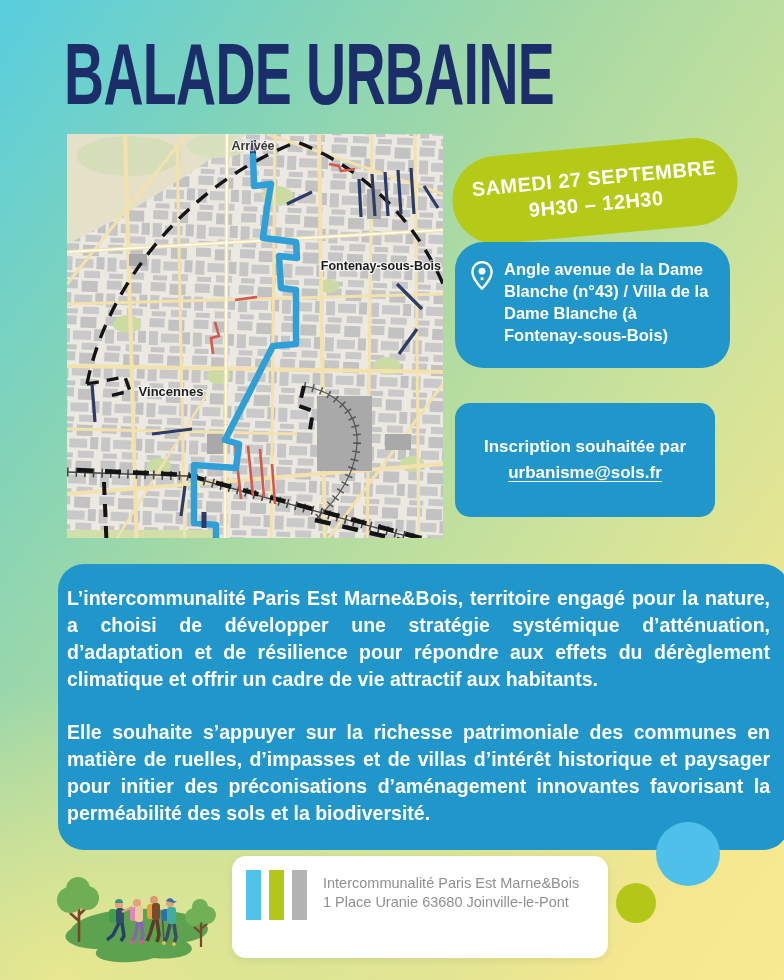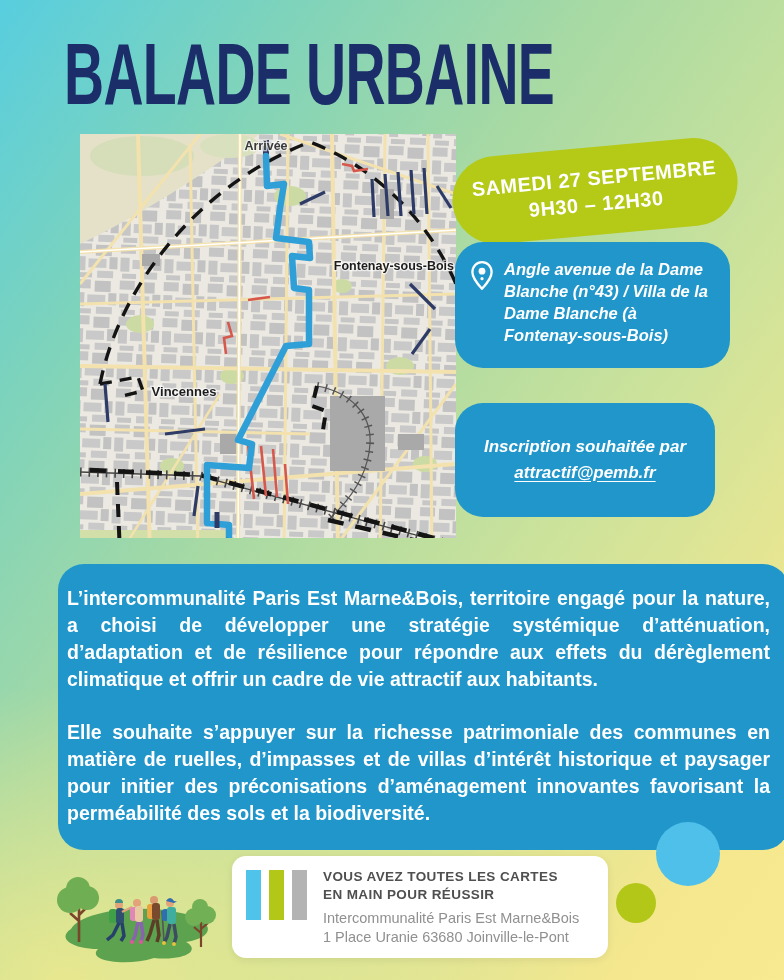--- a/index.html
+++ b/index.html
@@ -10,33 +10,33 @@
       radial-gradient(620px 420px at 8% 100%, rgba(240,233,140,.85), rgba(240,233,140,0) 70%),
       linear-gradient(125deg,#58cedf 0%,#7ed3bb 20%,#a6d9a4 40%,#cfe39a 65%,#f4e78e 88%,#f7ea90 100%);
   }
   
   .logo-card{position:absolute;left:566px;top:0;width:132px;height:112px;background:#ffffff;
     border-radius:0 0 58px 58px;box-shadow:0 2px 6px rgba(0,0,0,.07);}
   
   .title{position:absolute;left:64px;top:30px;margin:0;color:#1c2e6a;font-weight:bold;
     font-size:88px;letter-spacing:-1px;white-space:nowrap;transform:scaleX(.63);transform-origin:left top;line-height:1;}
   
-  .map-wrap{position:absolute;left:67px;top:134px;width:376px;height:404px;overflow:hidden;margin-left:13px;}
+  .map-wrap{position:absolute;left:67px;top:134px;width:376px;height:404px;overflow:hidden;}
   .map-wrap svg{display:block;}
   
   .badge{position:absolute;left:452px;top:147px;width:286px;height:88px;background:#b5c917;
     border-radius:46px;transform:rotate(-5.2deg);color:#ffffff;font-weight:bold;font-size:20px;
     letter-spacing:.5px;text-align:center;display:flex;flex-direction:column;justify-content:center;line-height:1.3;}
   
-  .info-box{position:absolute;background:#2196ca;border-radius:28px;color:#ffffff;font-weight:bold;font-style:italic;}
+  .info-box{position:absolute;background:#2196ca;border-radius:28px;color:#ffffff;font-weight:bold;}
   .info-box.location{left:455px;top:242px;width:275px;height:126px;box-sizing:border-box;
     padding:17px 14px 14px 14px;display:flex;gap:9px;font-size:16.5px;line-height:1.33;}
   .info-box.location .pin{flex:0 0 auto;margin-top:1px;}
   .info-box.inscription{left:455px;top:403px;width:260px;height:114px;box-sizing:border-box;
-    display:flex;flex-direction:column;justify-content:center;text-align:center;font-size:17px;line-height:1.55;}
+    display:flex;flex-direction:column;justify-content:center;text-align:center;font-size:17px;line-height:1.55;border-radius:15px;}
   .email-link{color:#ffffff;font-weight:bold;text-decoration:underline;text-underline-offset:3px;}
   
   .desc{position:absolute;left:58px;top:564px;width:731px;box-sizing:border-box;background:#2196ca;
     border-radius:26px;padding:21px 19px 23px 9px;color:#ffffff;font-weight:bold;font-size:19.5px;
     line-height:27px;text-align:justify;}
   .desc p{margin:0 0 26px 0;}
   .desc p:last-child{margin:0;}
   
   .circle{position:absolute;border-radius:50%;}
   .circle.blue{left:656px;top:822px;width:64px;height:64px;background:#4fc0ea;}
@@ -189,21 +189,21 @@
       <path d="M12 27 C12 27 3 17.5 3 11.5 C3 6 7 2 12 2 C17 2 21 6 21 11.5 C21 17.5 12 27 12 27 Z" stroke="#ffffff" stroke-width="2.2" fill="none" stroke-linejoin="round"></path>
       <circle cx="12" cy="10.5" r="3.2" fill="#ffffff"></circle>
       <circle cx="12" cy="17.5" r="1.5" fill="#ffffff"></circle>
     </svg>
     <div>Angle avenue de la Dame Blanche (n°43) / Villa de la Dame Blanche (à Fontenay-sous-Bois)</div>
   </div>
 
   <div class="info-box inscription">
     <div>Inscription souhaitée par</div>
     <div>
-      <a class="email-link" href="mailto:urbanisme@pemb.fr">attractif@pemb.fr</a>
+      <a class="email-link" href="mailto:urbanisme@pemb.fr">urbanisme@sols.fr</a>
     </div>
   </div>
 
   <div class="desc">
     <p>L’intercommunalité Paris Est Marne&amp;Bois, territoire engagé pour la nature, a choisi de développer une stratégie systémique d’atténuation, d’adaptation et de résilience pour répondre aux effets du dérèglement climatique et offrir un cadre de vie attractif aux habitants.</p>
     <p>Elle souhaite s’appuyer sur la richesse patrimoniale des communes en matière de ruelles, d’impasses et de villas d’intérêt historique et paysager pour initier des préconisations d’aménagement innovantes favorisant la perméabilité des sols et la biodiversité.</p>
   </div>
 
   <div class="circle blue"></div>
   <div class="circle green"></div>
@@ -260,24 +260,20 @@
     </g>
   </svg>
 
   <div class="footer-card">
     <div class="bars">
       <div class="bar-blue"></div>
       <div class="bar-green"></div>
       <div class="bar-gray"></div>
     </div>
     <div class="footer-text">
-      <div class="tagline">
-        <div>VOUS AVEZ TOUTES LES CARTES</div>
-        <div>EN MAIN POUR RÉUSSIR</div>
-      </div>
       <div class="footer-body">
         <div>Intercommunalité Paris Est Marne&amp;Bois</div>
         <div>1 Place Uranie 63680 Joinville-le-Pont</div>
       </div>
     </div>
   </div>
 
 </div>
 
 </body></html>

